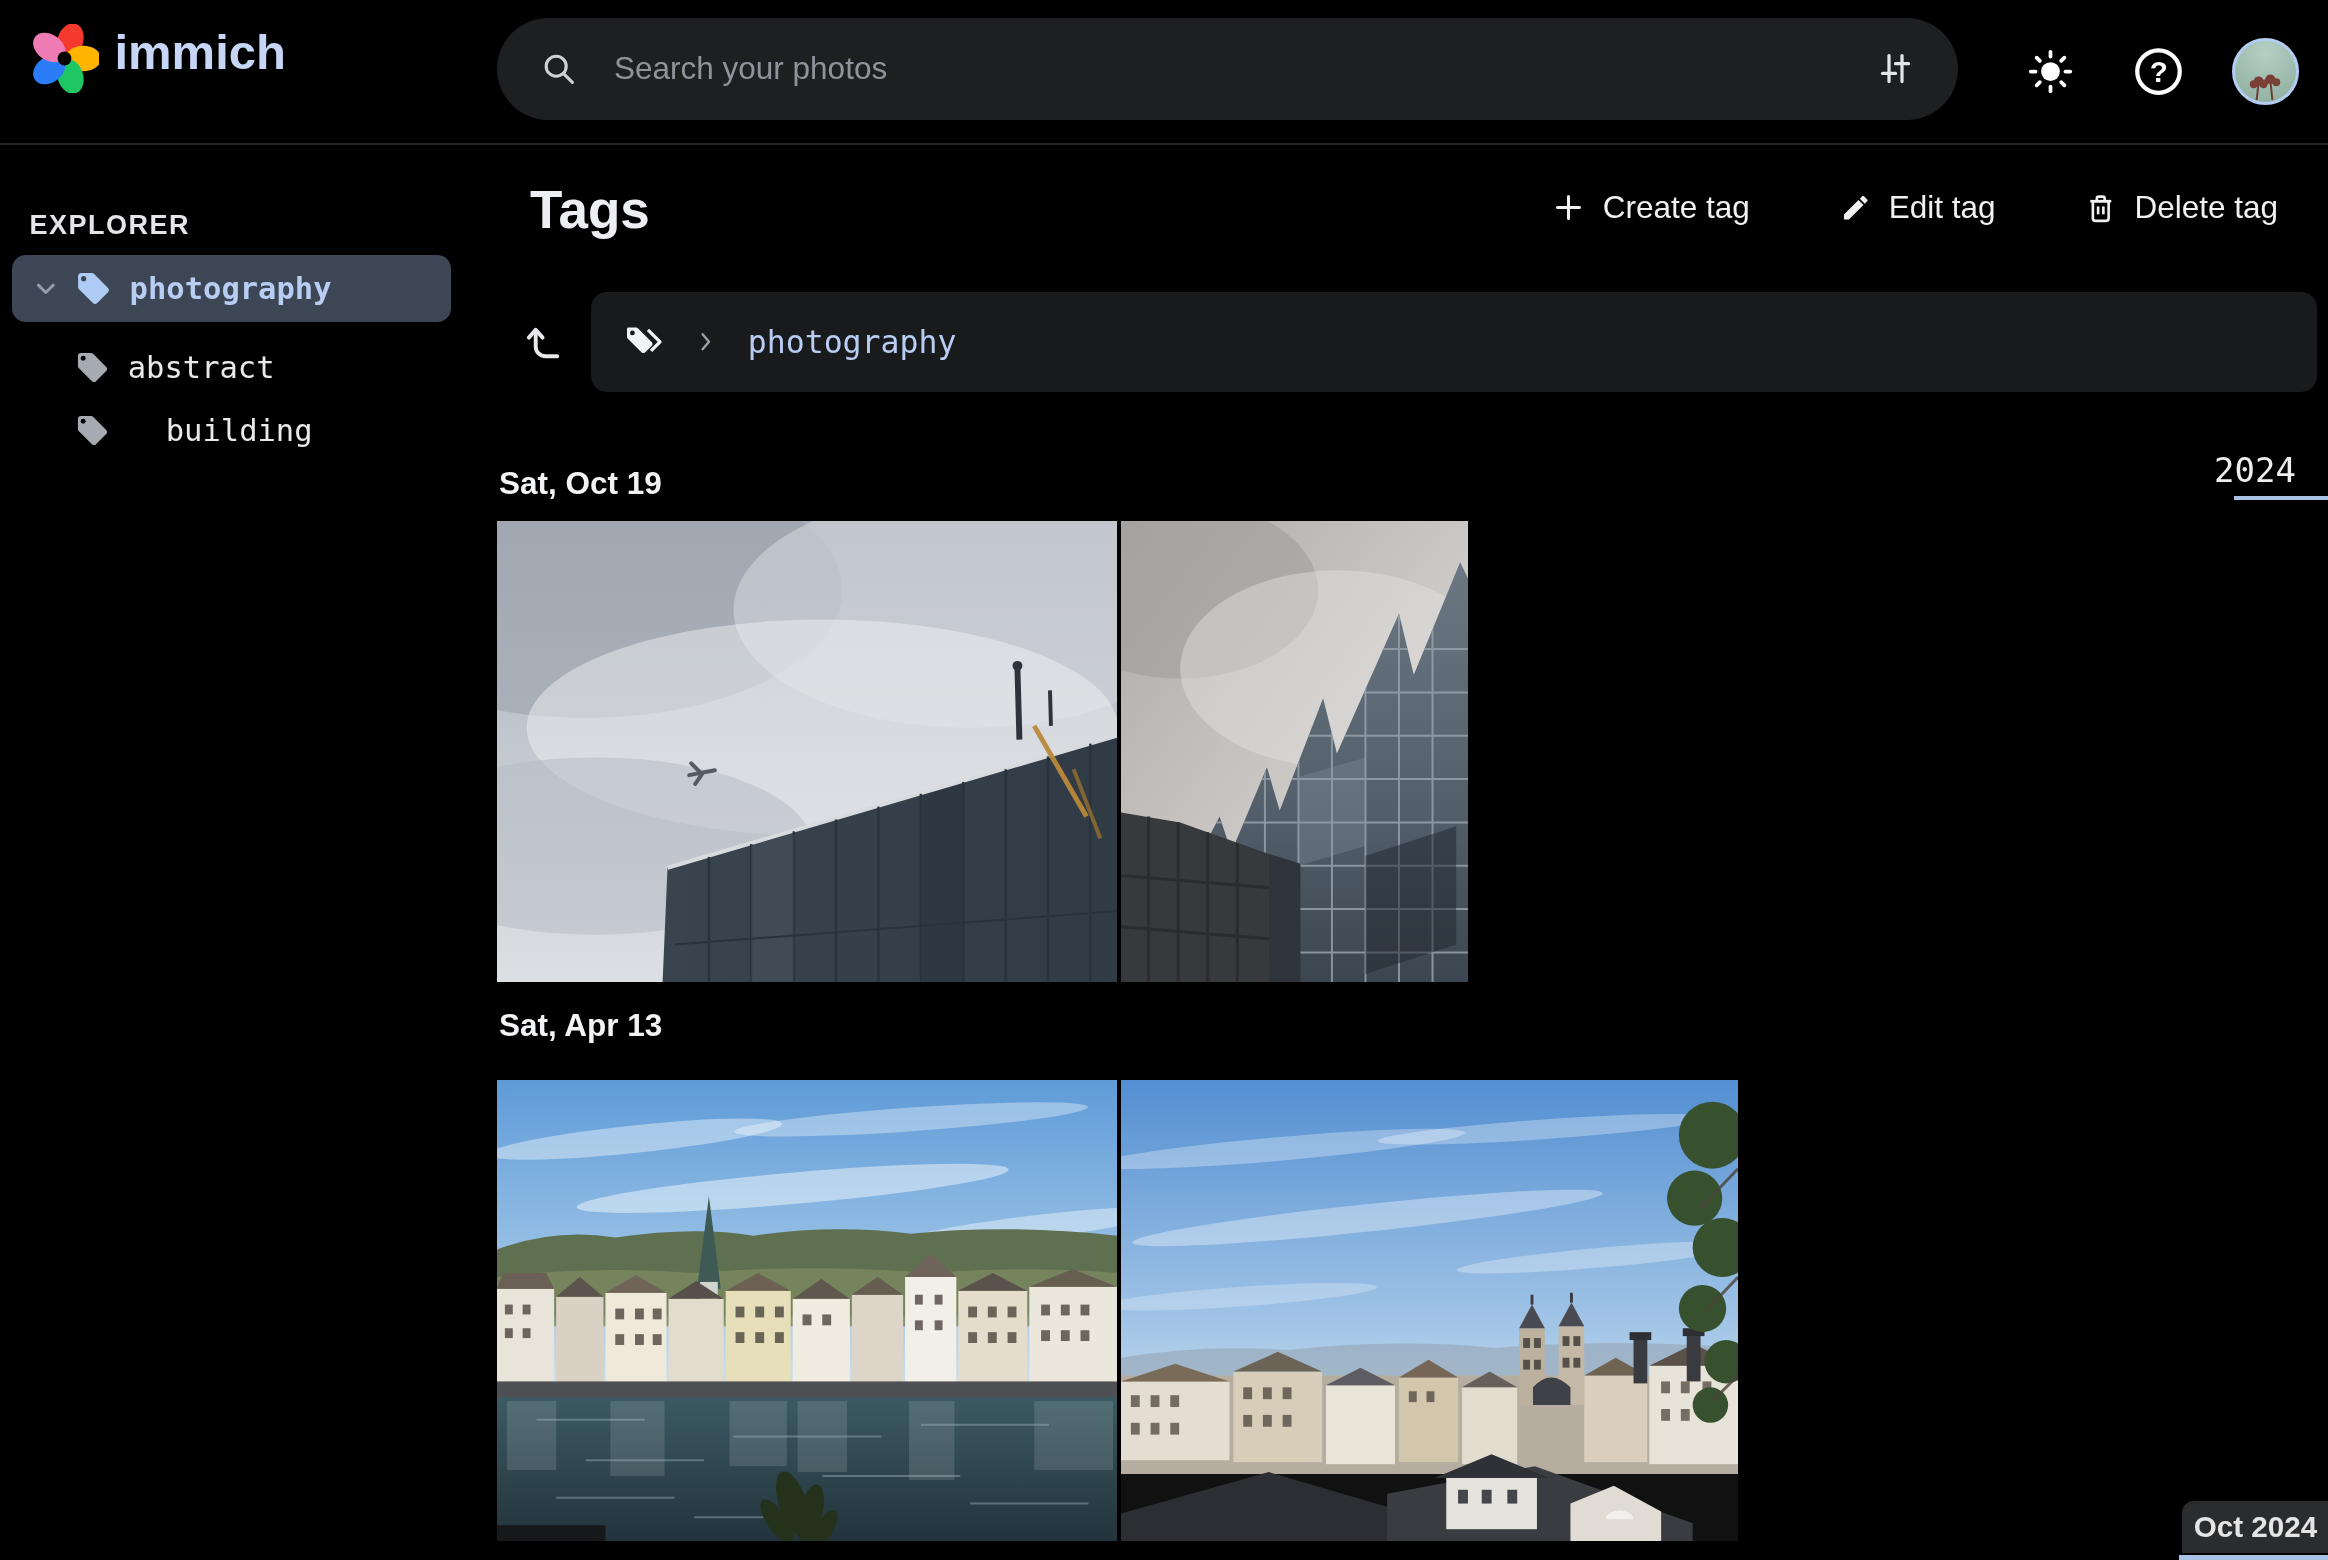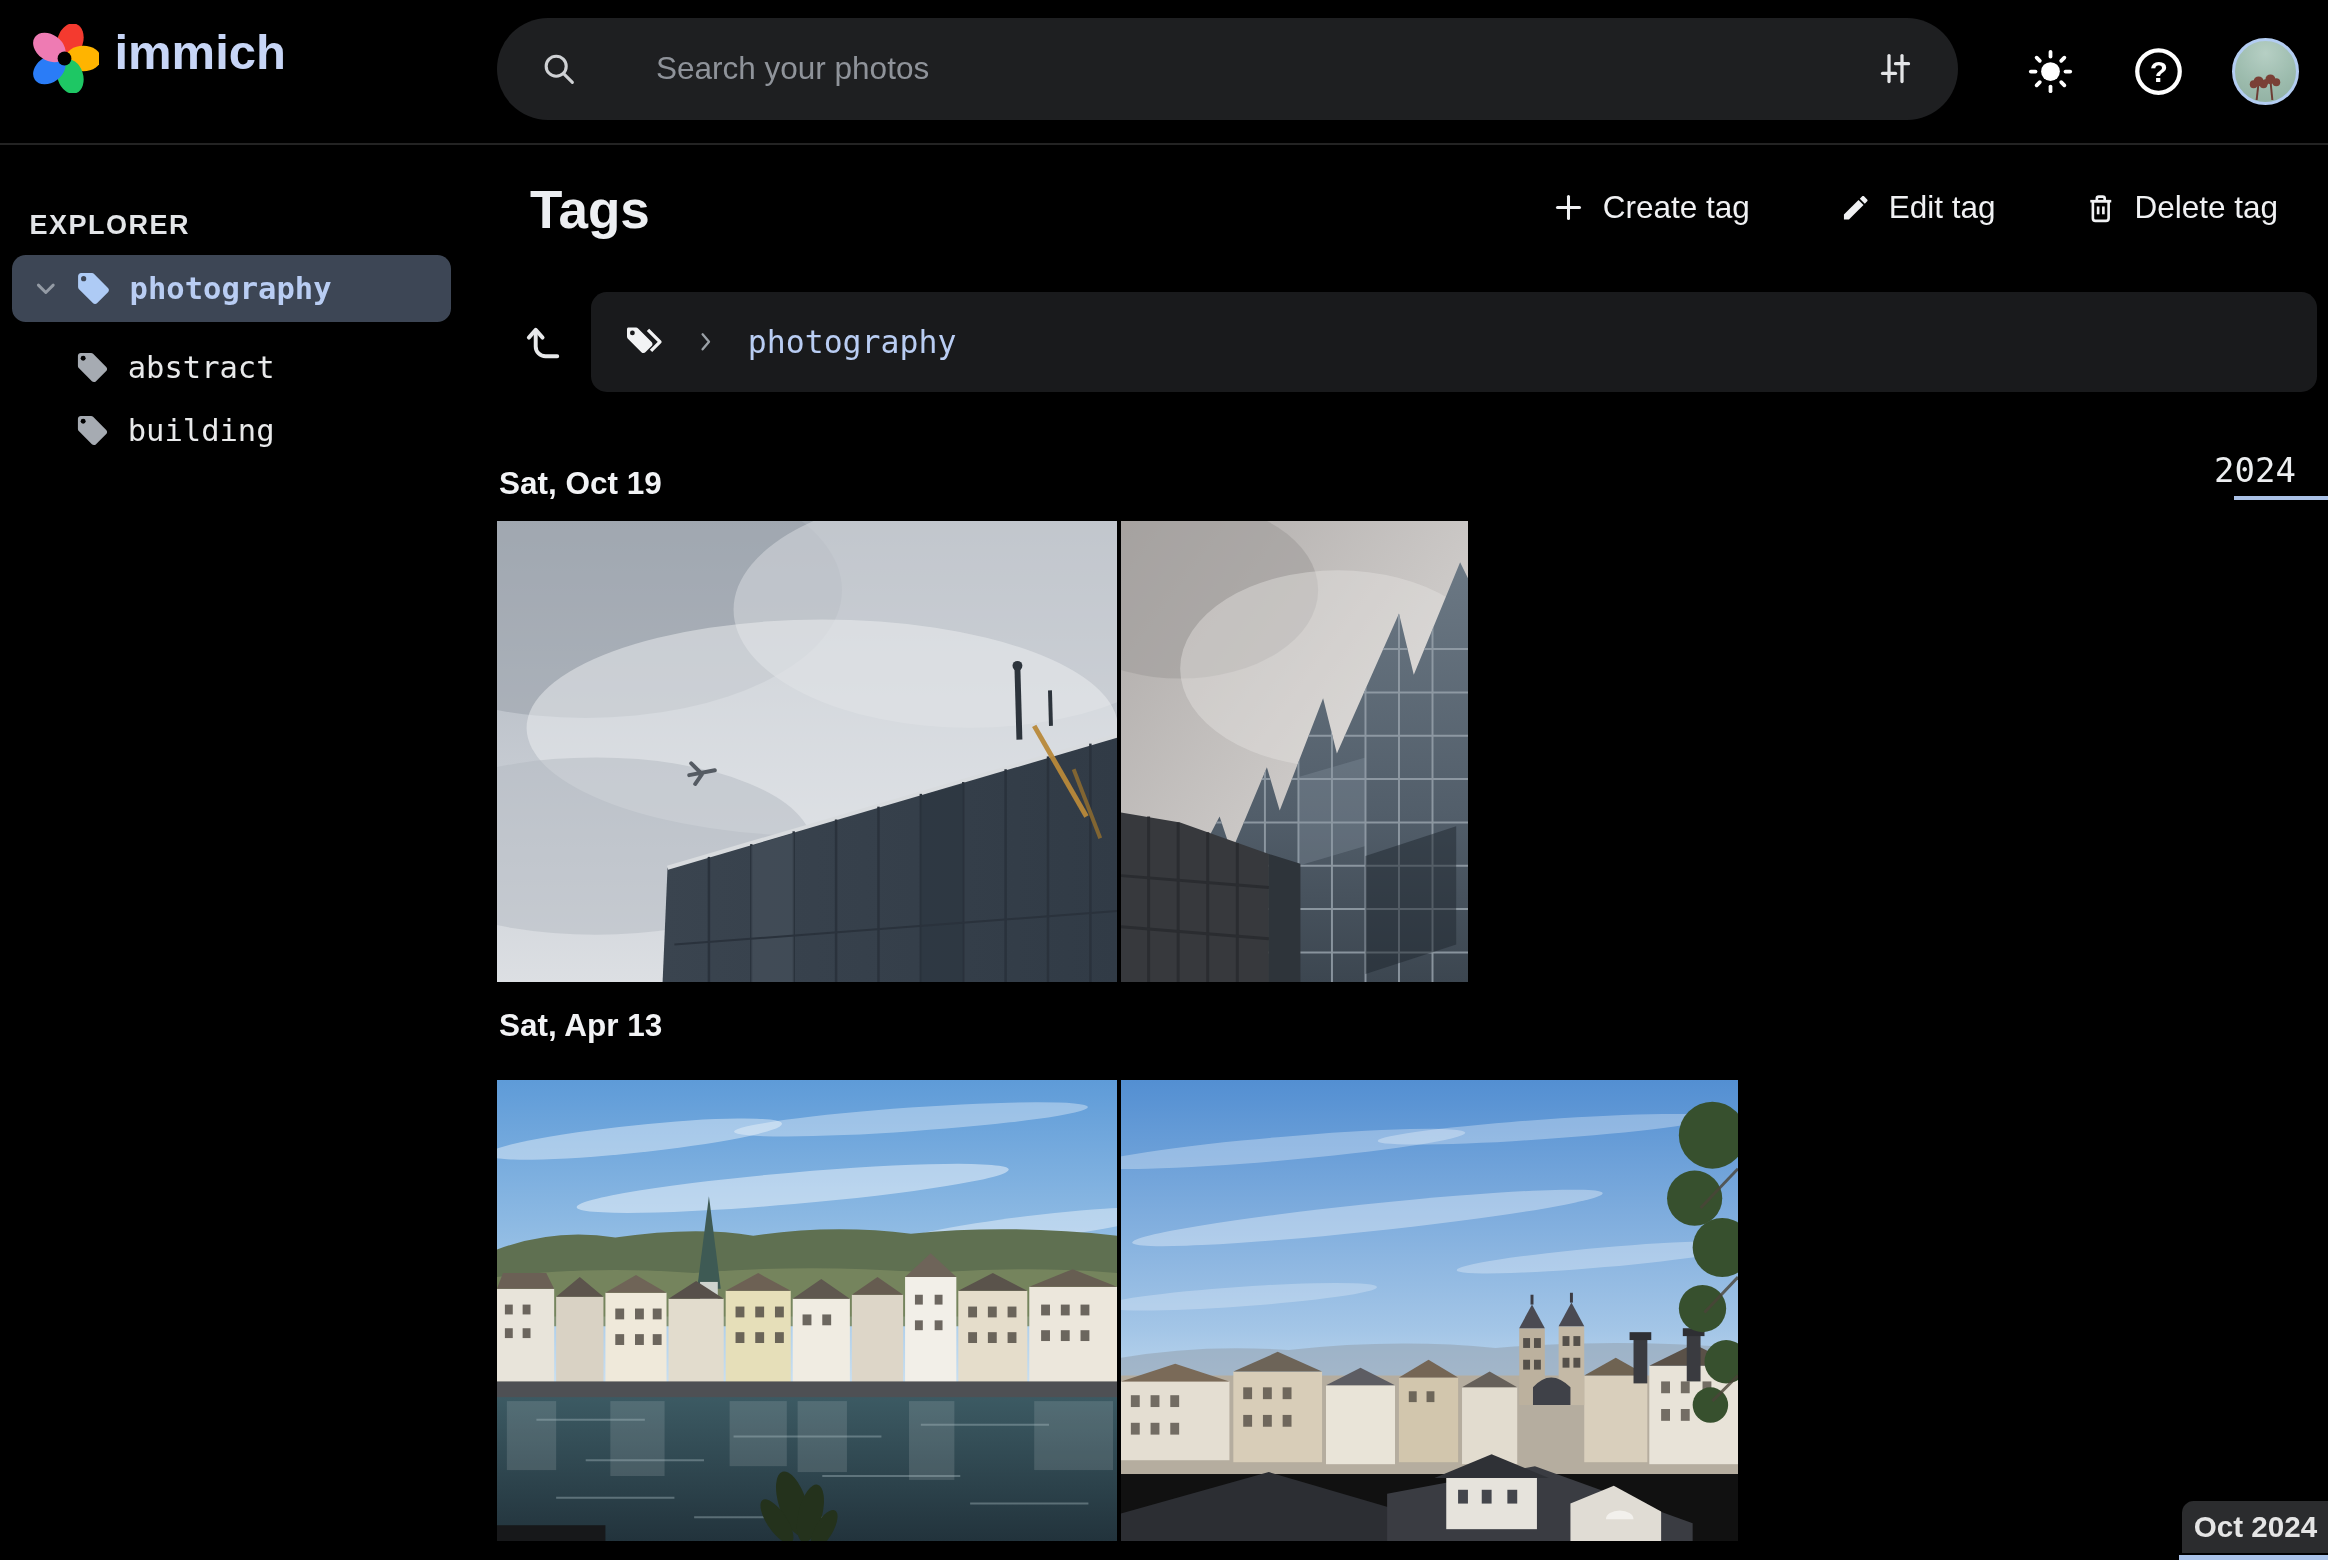--- a/index.html
+++ b/index.html
@@ -5,21 +5,21 @@
   html,body{margin:0;padding:0;background:#000;}
   .app{position:relative;width:2329px;height:1560px;background:#000;overflow:hidden;
        font-family:"Liberation Sans",sans-serif;color:#e9eaec;}
 
   
   .topbar{position:absolute;left:0;top:0;width:2329px;height:143px;background:#000;
           border-bottom:2px solid #232323;}
   .brand{position:absolute;left:29.6px;top:23.6px;height:95px;display:flex;gap:15.8px;cursor:pointer;}
   .brand-text{font-size:49px;font-weight:700;color:#c7d5f6;letter-spacing:0;}
   .search-pill{position:absolute;left:497px;top:17.7px;width:1461px;height:102px;border-radius:51px;
-               background:#1e1f21;display:flex;align-items:center;padding:0 43px;box-sizing:border-box;gap:42px;}
+               background:#1e1f21;display:flex;align-items:center;padding:0 43px;box-sizing:border-box;}
   .search-pill .sicon{flex:0 0 auto;}
   .search-input{flex:1;margin-left:35px;background:transparent;border:none;outline:none;
                 font-size:31.5px;color:#d9dadd;font-family:"Liberation Sans",sans-serif;}
   .search-input::placeholder{color:#8f939a;}
   .top-actions{position:absolute;right:29.6px;top:0;height:143px;display:flex;align-items:center;gap:39px;}
   .icon-btn{width:69px;height:69px;display:flex;align-items:center;justify-content:center;
             border-radius:50%;cursor:pointer;background:transparent;border:none;padding:0;}
   .help-glyph{position:absolute;font-size:29.6px;font-weight:700;color:#fff;line-height:1;}
   .avatar{width:67px;height:67px;border-radius:50%;border:3.9px solid #b3cdf2;box-sizing:border-box;
           background:radial-gradient(circle at 50% 20%, #b6cfc4 0%, #9dbcae 55%, #8fae9f 100%);
@@ -28,21 +28,21 @@
   
   .sidebar{position:absolute;left:0;top:145px;width:495px;bottom:0;background:#000;}
   .explorer-label{position:absolute;left:29.6px;top:65px;font-size:27px;font-weight:700;
                   letter-spacing:1.5px;color:#e3e5e8;}
   .tree-row{position:absolute;display:flex;align-items:center;cursor:pointer;}
   .tree-row.selected{left:11.8px;top:110px;width:439px;height:67px;background:#3d4655;border-radius:13.8px;}
   .tree-row.selected .chev{margin-left:19.7px;}
   .tree-row.selected .tag-ic{margin-left:13.8px;}
   .tree-row.selected .tree-label{color:#b9cdf3;font-weight:700;}
   .tree-row.child1{left:75px;top:193px;width:374px;height:59px;}
-  .tree-row.child2{left:75px;top:256px;width:374px;height:59px;}
+  .tree-row.child2{left:75px;top:256px;width:374px;height:59px;gap:38px;}
   .tree-label{font-family:"DejaVu Sans Mono",monospace;font-size:30.5px;color:#e8e9ea;margin-left:17.7px;}
 
   
   .page-title{position:absolute;left:530px;top:179px;font-size:53px;font-weight:700;color:#edeff2;margin:0;}
   .tag-actions{position:absolute;right:41px;top:181px;display:flex;align-items:center;gap:70px;}
   .tag-action{display:flex;align-items:center;gap:17.7px;background:none;border:none;cursor:pointer;
               color:#f0f1f3;font-size:31.5px;font-weight:500;font-family:"Liberation Sans",sans-serif;padding:7.9px 9.9px;}
 
   
   .back-btn{position:absolute;left:510px;top:307px;width:71px;height:71px;background:none;border:none;

